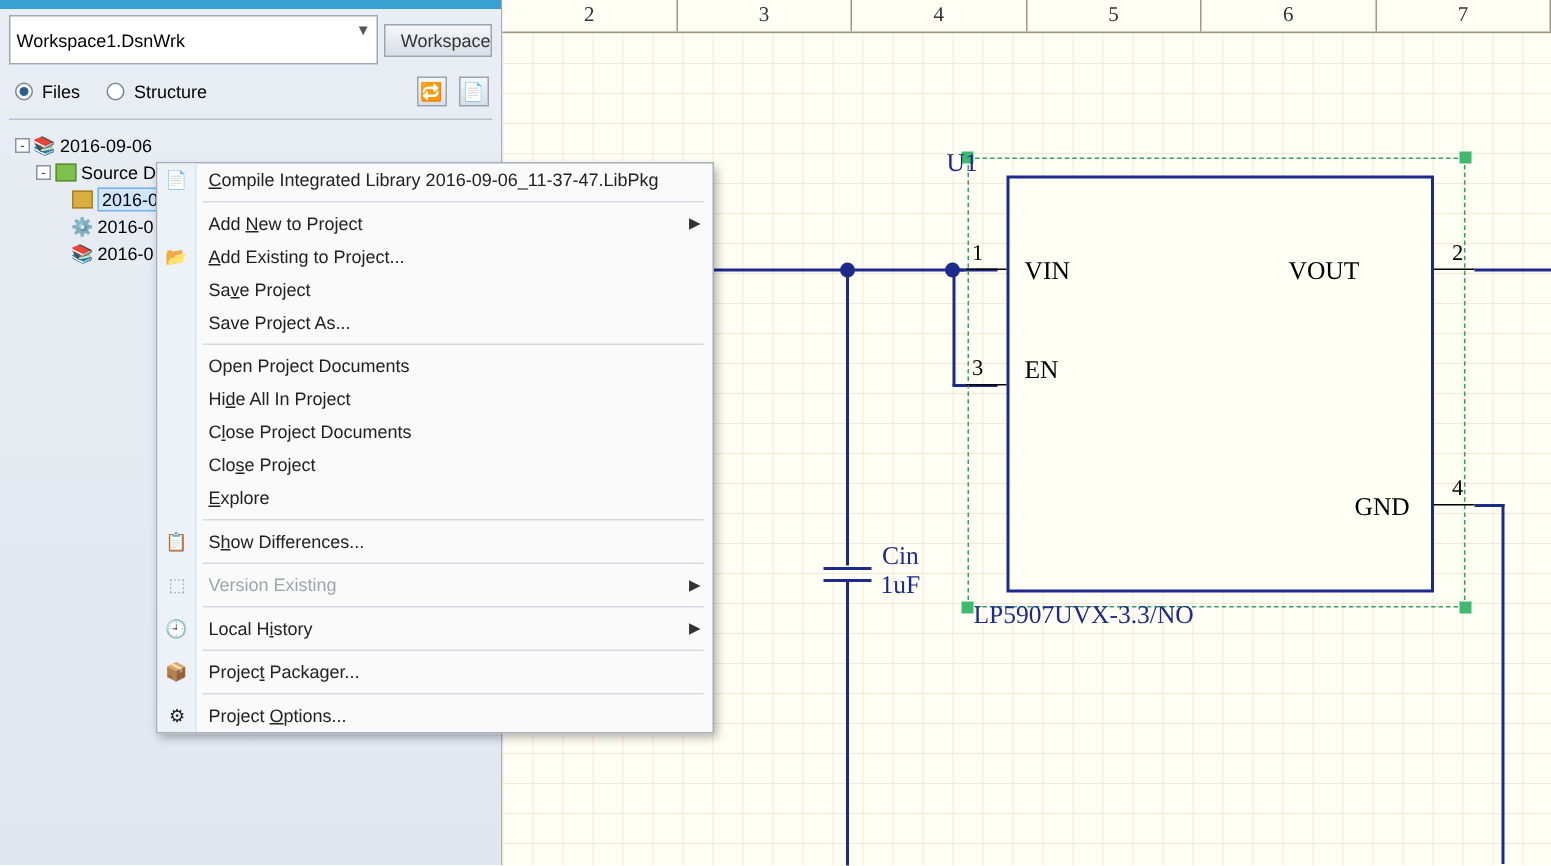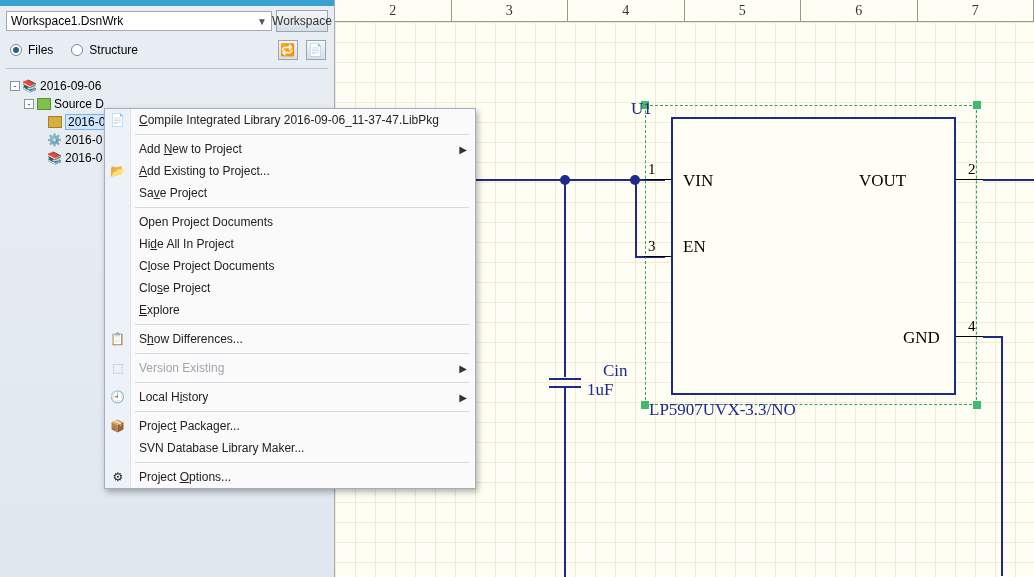--- a/index.html
+++ b/index.html
@@ -2,23 +2,23 @@
 <html><head>
 <meta charset="utf-8">
 <style>
 * { box-sizing: border-box; margin: 0; padding: 0; font-family: "Segoe UI", Tahoma, sans-serif; font-size: 12px; }
 body { width: 1034px; height: 577px; overflow: hidden; background: #fff; position: relative; }
 
 
 .panel { position: absolute; left: 0; top: 0; width: 335px; height: 577px; background: linear-gradient(#e8eef3,#e0e7ee); border-right: 1px solid #aab; }
 .hdr-blue { height: 6px; background: #3aa0d0; }
 .row { display: flex; align-items: center; padding: 4px 6px 2px 6px; gap: 4px; }
-.ws-input { flex: 1; background: #fff; border: 1px solid #a0a8b5; height: 20px; padding: 0 4px; display: flex; align-items: center; position: relative; }
+.ws-input { flex: 1; background: #fff; border: 1px solid #a0a8b5; height: 33px; padding: 0 4px; display: flex; align-items: center; position: relative; }
 .ws-input .arrow { position: absolute; right: 4px; top: 4px; font-size: 10px; color: #555; }
-.btn { width: 52px; height: 22px; background: linear-gradient(#f5f7fa,#d8dee6); border: 1px solid #9aa5b3; display: flex; align-items: center; justify-content: center; color: #333; cursor: pointer; }
+.btn { width: 72px; height: 22px; background: linear-gradient(#f5f7fa,#d8dee6); border: 1px solid #9aa5b3; display: flex; align-items: center; justify-content: flex-end; color: #333; cursor: pointer; }
 .radio-row { padding: 6px 8px 6px 10px; display: flex; align-items: center; gap: 6px; }
 .radio { width: 12px; height: 12px; border: 1px solid #7a8694; border-radius: 50%; background: #fff; display: inline-flex; align-items: center; justify-content: center; }
 .radio.checked:after { content: ""; width: 6px; height: 6px; background: #2b5f8a; border-radius: 50%; }
 .mini-ico { width: 20px; height: 20px; border: 1px solid #9aa5b3; background: linear-gradient(#f5f7fa,#d8dee6); display: inline-flex; align-items: center; justify-content: center; margin-left: 2px; }
 .divider { height: 1px; background: #b8c1cd; margin: 2px 6px 4px 6px; }
 .tree { padding: 4px 0 0 10px; }
 .tree-row { display: flex; align-items: center; height: 18px; gap: 3px; padding-left: 0; }
 .tree-row .exp { width: 10px; height: 10px; border: 1px solid #8a93a0; background: #fff; font-size: 9px; line-height: 8px; text-align: center; color: #333; }
 .tree-row .folder { width: 14px; height: 12px; background: #d8ae3f; border: 1px solid #a58226; }
 .tree-row .folder.green { background: #7fbf4d; border-color: #5a8f32; }
@@ -124,20 +124,23 @@
       <span>Add <u>N</u>ew to Project</span>
       <span class="arrow-r">▶</span>
     </div>
     <div class="menu-item">
       <span class="ico">📂</span>
       <span><u>A</u>dd Existing to Project...</span>
     </div>
     <div class="menu-item">
       <span>Sa<u>v</u>e Project</span>
     </div>
+    <div class="menu-item">
+      <span>Save Pro<u>j</u>ect As...</span>
+    </div>
     <div class="menu-sep"></div>
     <div class="menu-item">
       <span>Open Project Documents</span>
     </div>
     <div class="menu-item">
       <span>Hi<u>d</u>e All In Project</span>
     </div>
     <div class="menu-item">
       <span>C<u>l</u>ose Project Documents</span>
     </div>
@@ -161,23 +164,20 @@
     <div class="menu-sep"></div>
     <div class="menu-item">
       <span class="ico">🕘</span>
       <span>Local H<u>i</u>story</span>
       <span class="arrow-r">▶</span>
     </div>
     <div class="menu-sep"></div>
     <div class="menu-item">
       <span class="ico">📦</span>
       <span>Projec<u>t</u> Packager...</span>
-    </div>
-    <div class="menu-item">
-      <span>SVN Database Library Maker...</span>
     </div>
     <div class="menu-sep"></div>
     <div class="menu-item">
       <span class="ico">⚙</span>
       <span>Project <u>O</u>ptions...</span>
     </div>
   </div>
 
 <div class="canvas">
   <div class="ruler" id="ruler">
@@ -192,21 +192,21 @@
 
     <div class="wire h" style="left:0;top:157px;width:308px"></div>
     <div class="junction" style="left:230px;top:158px"></div>
     <div class="junction" style="left:300px;top:158px"></div>
 
     <div class="wire v" style="left:229px;top:157px;height:198px"></div>
 
     <div class="cap-plate" style="left:214px;top:356px;width:32px;height:2px"></div>
     <div class="cap-plate" style="left:214px;top:364px;width:32px;height:2px"></div>
     <div class="wire v" style="left:229px;top:366px;height:190px"></div>
-    <div class="cap-label" style="left:268px;top:339px">Cin</div>
+    <div class="cap-label" style="left:253px;top:339px">Cin</div>
     <div class="cap-label" style="left:252px;top:358px">1uF</div>
 
     <div class="wire h" style="left:300px;top:157px;width:30px"></div>
     <div class="wire v" style="left:300px;top:157px;height:78px"></div>
     <div class="wire h" style="left:300px;top:234px;width:30px"></div>
 
     <div class="sel-box" style="left:310px;top:83px;width:332px;height:300px"></div>
     <div class="sel-handle" style="left:310px;top:83px"></div>
     <div class="sel-handle" style="left:642px;top:83px"></div>
     <div class="sel-handle" style="left:310px;top:383px"></div>

